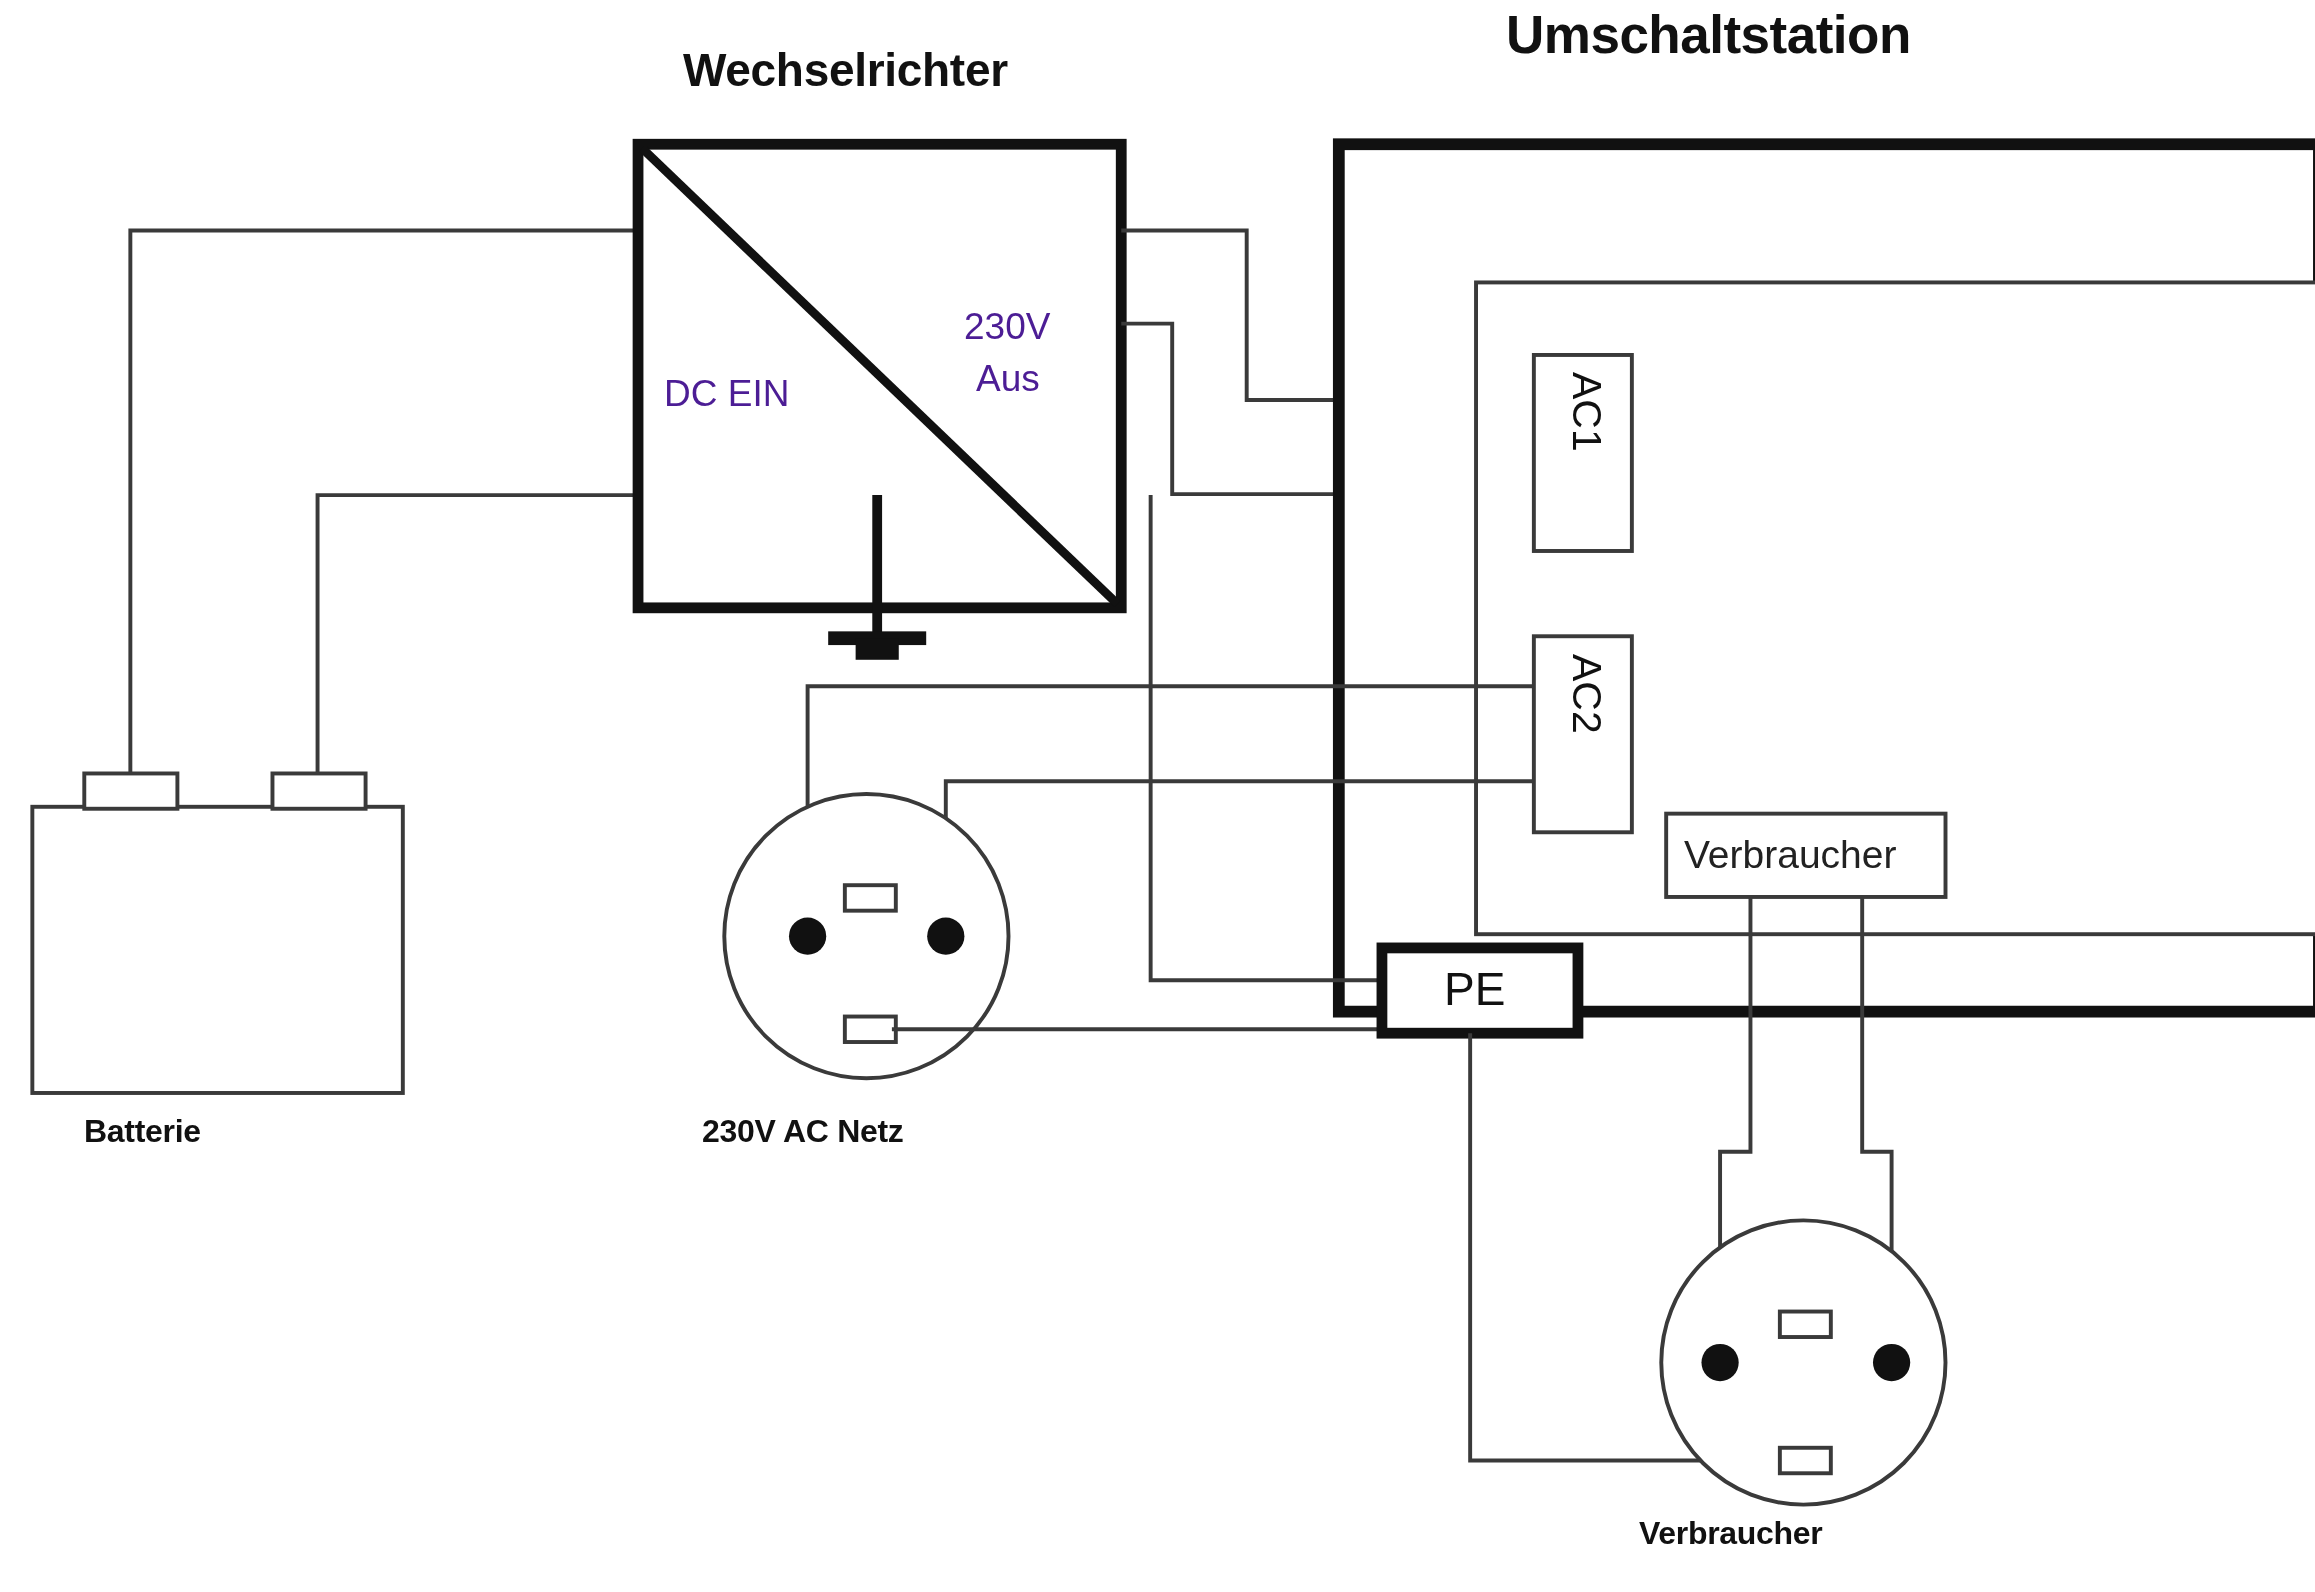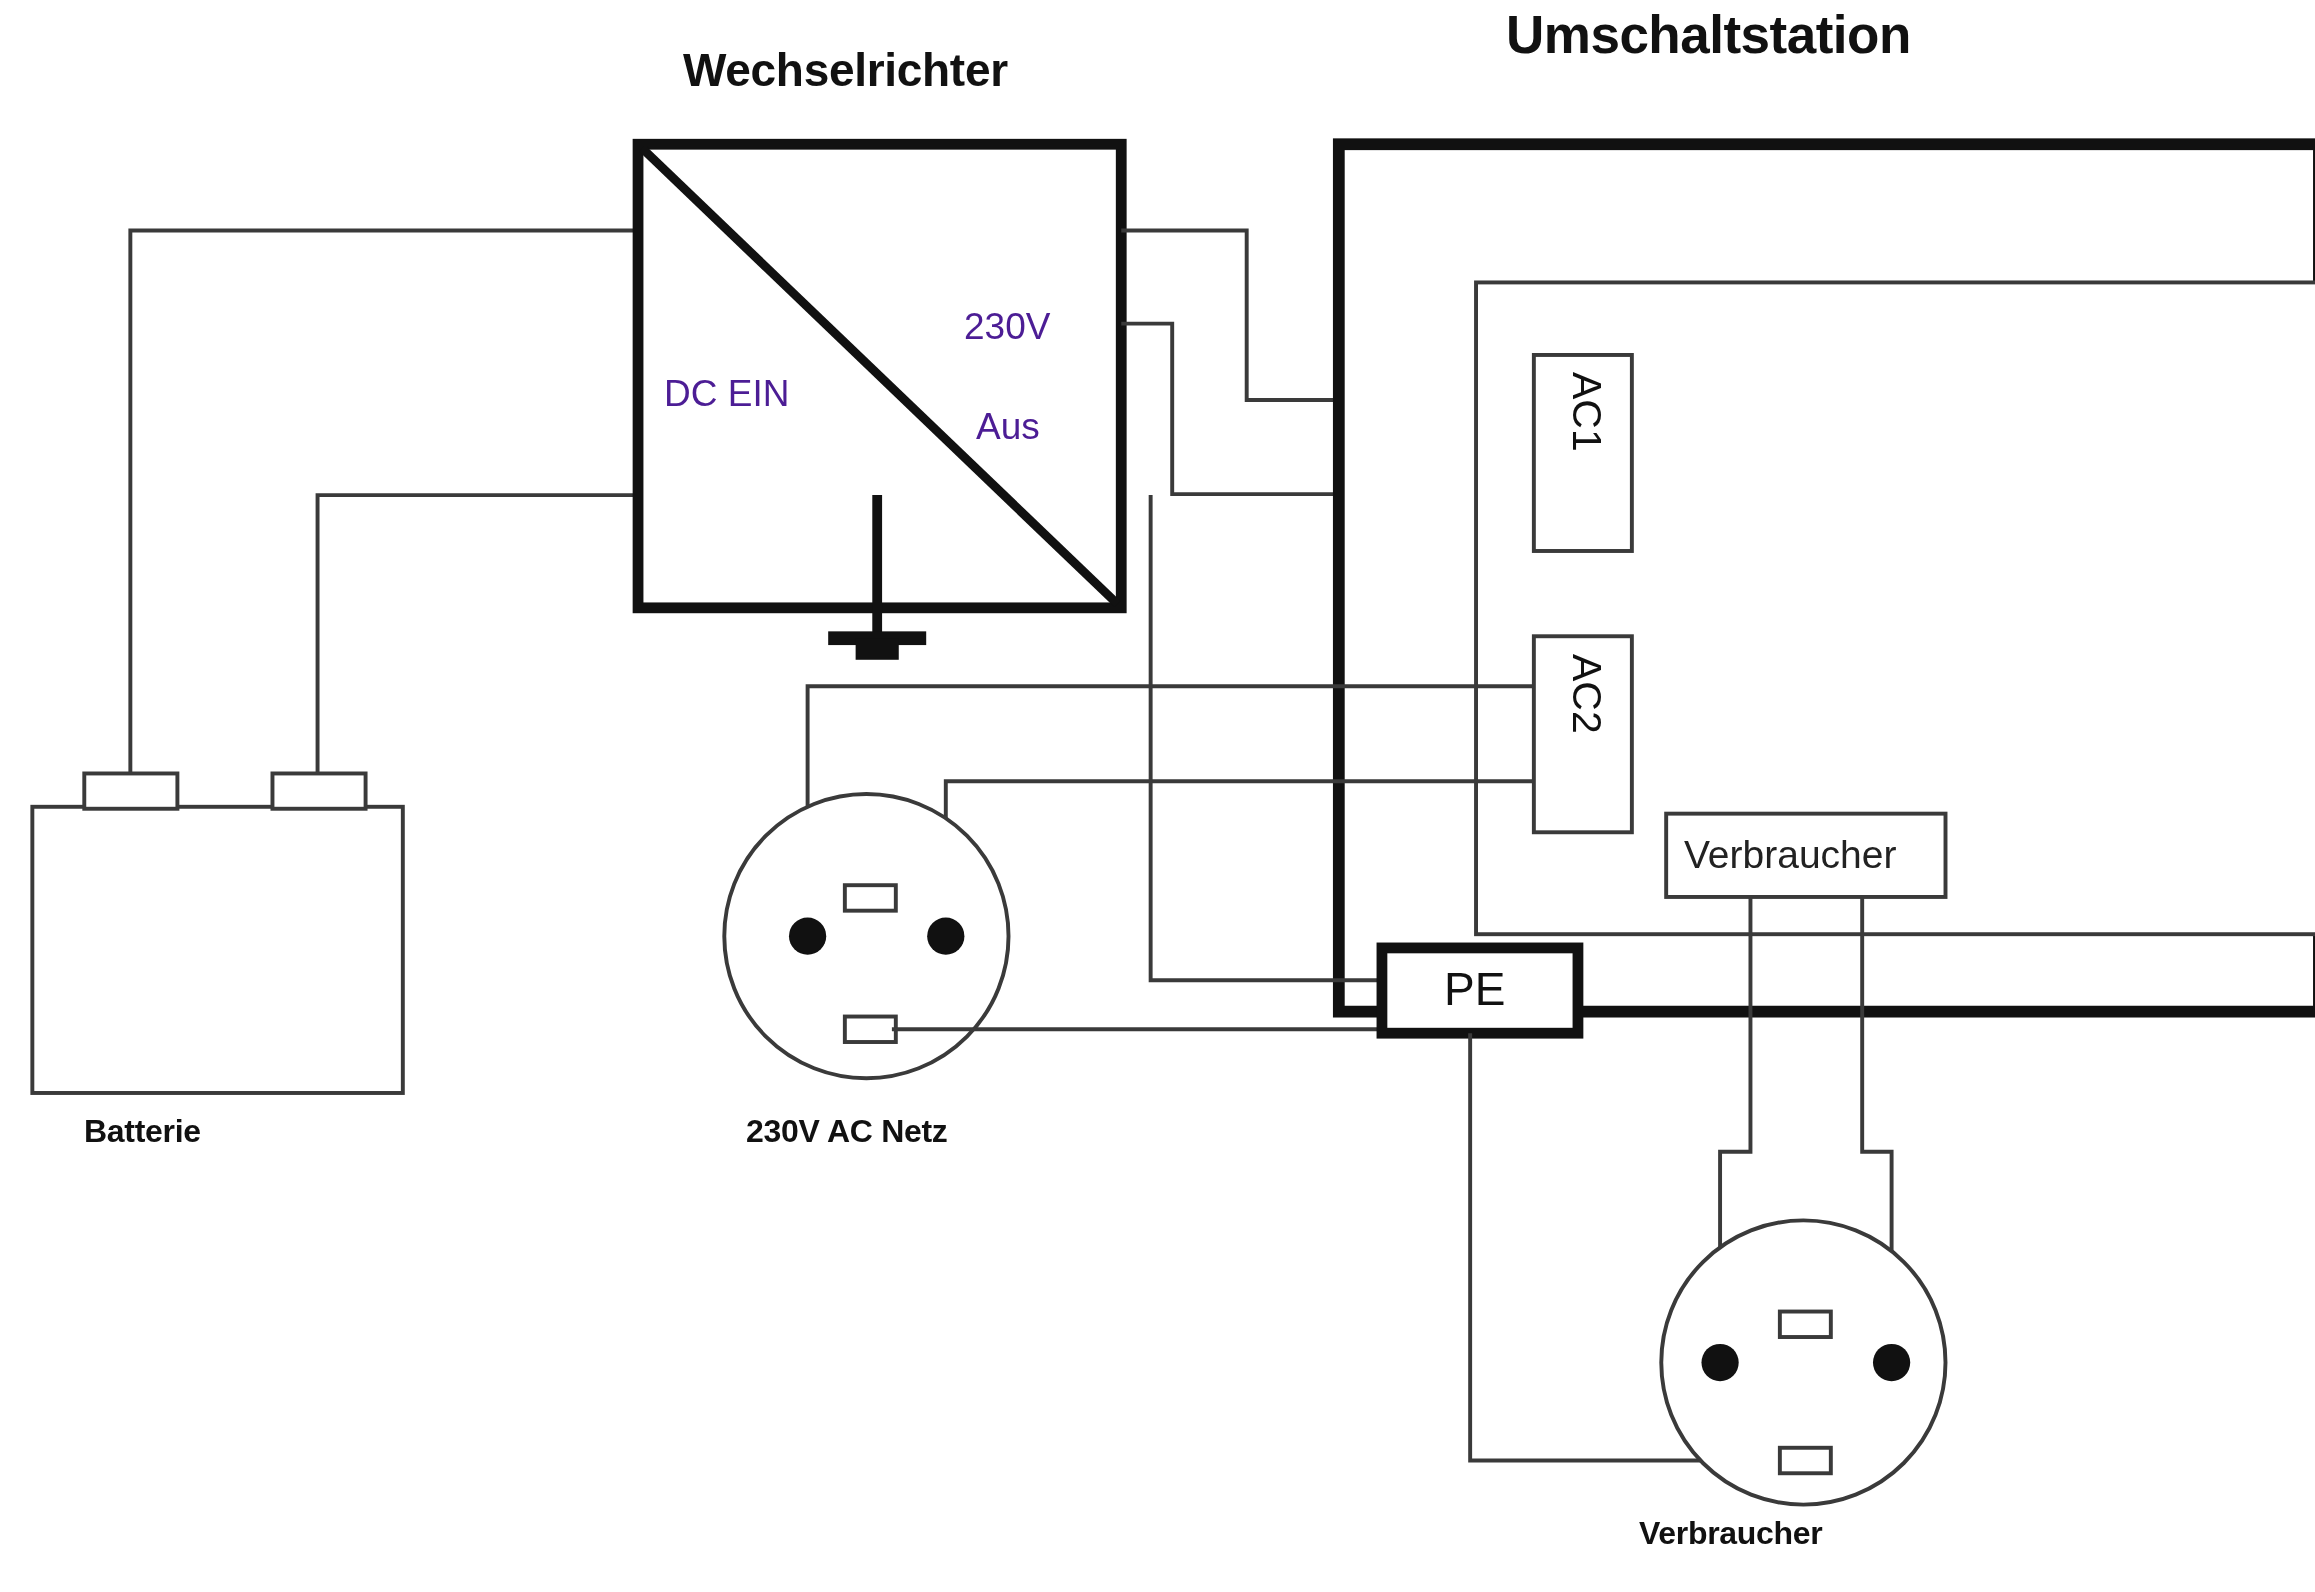--- a/index.html
+++ b/index.html
@@ -145,30 +145,30 @@
   </svg>
 
   <div class="lbl lbl-title-big" style="left:1506px; top:7.8px;">Umschaltstation</div>
 
   <div class="lbl lbl-title" style="left:683px; top:47px;">Wechselrichter</div>
 
   <div class="lbl lbl-inner" style="left:664px; top:375px;">DC EIN</div>
 
   <div class="lbl lbl-inner" style="left:964px; top:308px;">230V</div>
 
-  <div class="lbl lbl-inner" style="left:976px; top:360px;margin-top:48px;">Aus</div>
+  <div class="lbl lbl-inner" style="left:976px; top:360px;">Aus</div>
 
   <div class="lbl lbl-term lbl-rot" style="left:1607px; top:372px;">AC1</div>
 
   <div class="lbl lbl-term lbl-rot" style="left:1607px; top:654px;">AC2</div>
 
   <div class="lbl lbl-verbr-box" style="left:1684px; top:835px;">Verbraucher</div>
 
   <div class="lbl lbl-pe" style="left:1444px; top:966px;text-align:center;">PE</div>
 
   <div class="lbl lbl-caption" style="left:84px; top:1115px;">Batterie</div>
 
-  <div class="lbl lbl-caption" style="left:702px; top:1115px;margin-left:44px;">230V AC Netz</div>
+  <div class="lbl lbl-caption" style="left:702px; top:1115px;">230V AC Netz</div>
 
   <div class="lbl lbl-caption" style="left:1639px; top:1517px;">Verbraucher</div>
 
 </div>
 
 
 </body></html>

